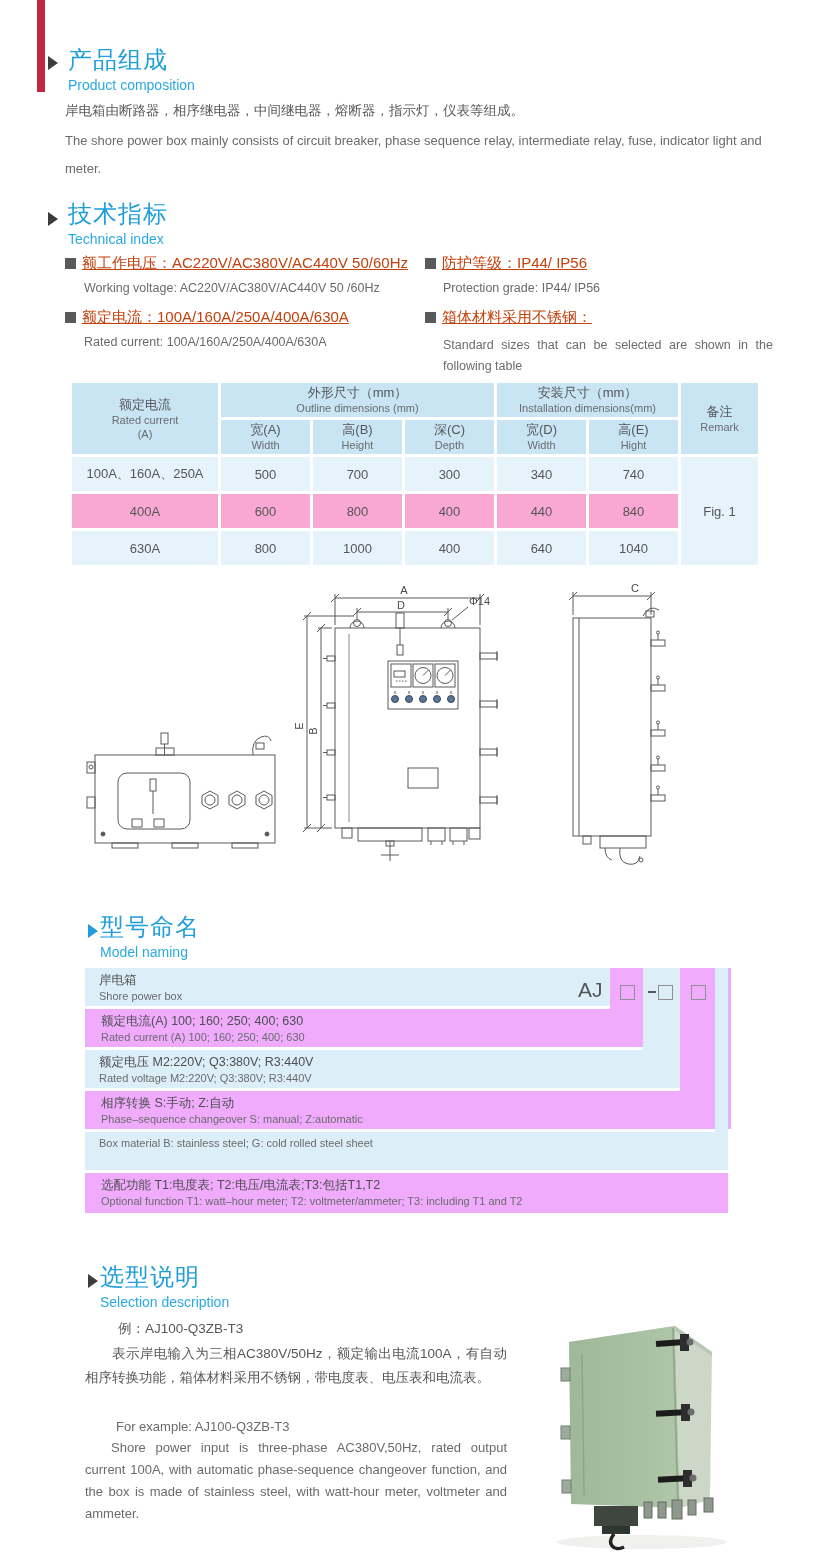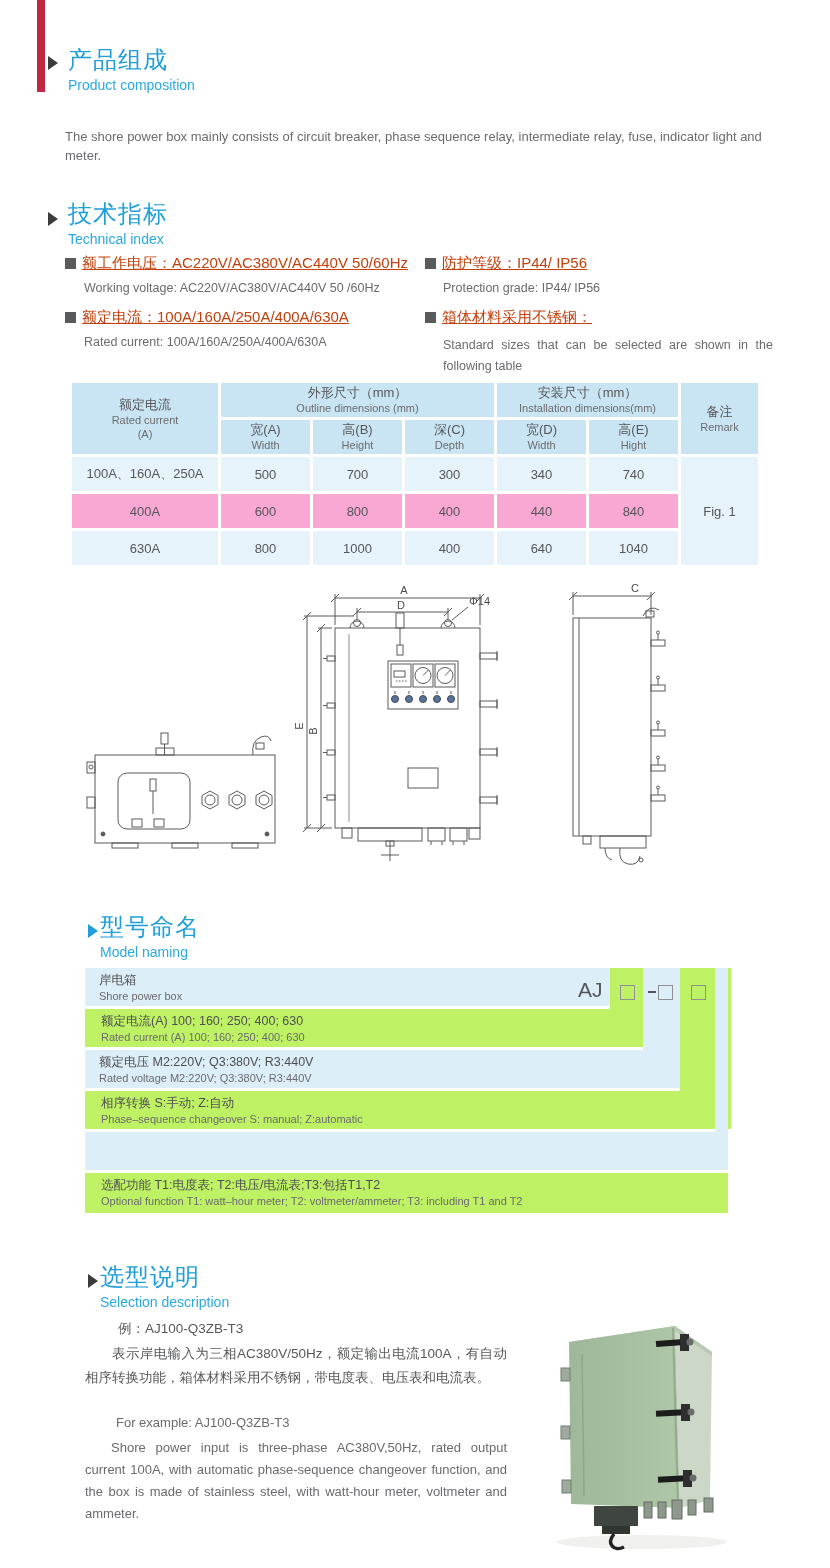--- a/index.html
+++ b/index.html
@@ -6,39 +6,39 @@
   .page{position:relative;width:830px;height:1568px;background:#ffffff;overflow:hidden;
         font-family:"Liberation Sans","DejaVu Sans",sans-serif;color:#57585a;}
   .abs{position:absolute;}
   
   .tri{width:0;height:0;border-top:7px solid transparent;border-bottom:7px solid transparent;
        border-left:10px solid #3c3c3e;display:inline-block;}
   .tri.blue{border-left-color:#1f9ed9;}
   .h-zh{font-size:24px;color:#1f9ed9;letter-spacing:1px;line-height:28px;}
   .h-en{font-size:14px;color:#2aa9e0;margin-top:3px;}
   .p-zh{font-size:13.5px;color:#57585a;line-height:22px;}
-  .p-en{font-size:13px;color:#6a6b6e;line-height:19px;}
+  .p-en{font-size:13px;color:#6a6b6e;line-height:28px;}
   
   .sq{display:inline-block;width:11px;height:11px;background:#595a5c;margin-right:6px;vertical-align:-1px;}
   .bullet-zh{font-size:15px;color:#c2410c;text-decoration:underline;}
   .bullet-en{font-size:12.5px;color:#6a6b6e;}
   
   table.dim{border-collapse:separate;border-spacing:3px;table-layout:fixed;width:692px;background:#ffffff;}
   table.dim td{text-align:center;vertical-align:middle;padding:2px 1px;}
   .th{background:#c9e5f4;}
   .cell-a{background:#e6f3fb;}
   .cell-b{background:#f9a8d4;}
   .t-zh{font-size:13px;color:#55565a;line-height:16px;display:block;}
   .t-en{font-size:11px;color:#6a6b6e;line-height:14px;display:block;}
   .t-val{font-size:13px;color:#55565a;}
   
   .ladder{position:absolute;left:85px;top:968px;width:643px;height:245px;}
   .lrow{position:absolute;left:0;padding:4px 0 0 14px;box-sizing:border-box;height:38px;overflow:hidden;}
   .lblue{background:#dceef8;}
-  .lgrey{background:#bef264;padding-left:16px;}
+  .lgrey{background:#f0abfc;padding-left:16px;}
   .l-zh{font-size:12.5px;color:#4e4f51;line-height:17px;display:block;}
   .l-en{font-size:11px;color:#6a6b6e;line-height:15px;display:block;}
   .lcol{position:absolute;top:0;}
   .code{position:absolute;font-size:21px;color:#55565a;}
   .code-sq{display:inline-block;width:13px;height:13px;border:1px solid #8f9093;background:transparent;vertical-align:middle;}
   .code-dash{display:inline-block;width:8px;height:2px;background:#55565a;vertical-align:middle;margin-right:2px;}
   
   .sel-body{font-size:13.5px;color:#57585a;line-height:24px;text-align:justify;}
   .sel-body-en{font-size:13px;color:#6a6b6e;line-height:22px;text-align:justify;}
   svg text{font-family:"Liberation Sans","DejaVu Sans",sans-serif;}
@@ -48,20 +48,21 @@
 
 <div class="page">
 
   <div class="abs" style="left:37px;top:0;width:8px;height:92px;background:#c22742;"></div>
 
   <span class="tri abs" style="left:48px;top:56px;"></span>
   <div class="abs" style="left:68px;top:46px;">
     <div class="h-zh">产品组成</div>
     <div class="h-en">Product  composition</div>
   </div>
+  <div class="abs p-zh" style="left:65px;top:100px;width:710px;">岸电箱由断路器，相序继电器，中间继电器，熔断器，指示灯，仪表等组成。</div>
   <div class="abs p-en" style="left:65px;top:127px;width:730px;">The shore power box mainly consists of circuit breaker, phase sequence relay, intermediate relay, fuse, indicator light and meter.</div>
 
   <span class="tri abs" style="left:48px;top:212px;"></span>
   <div class="abs" style="left:68px;top:200px;">
     <div class="h-zh">技术指标</div>
     <div class="h-en">Technical index</div>
   </div>
 
   <div class="abs bullet-zh" style="left:65px;top:254px;">
     <span class="sq"></span><span>额工作电压：AC220V/AC380V/AC440V  50/60Hz</span>
@@ -364,20 +365,21 @@
     </div>
     <div class="lrow lblue" style="top:82px;width:595px;">
       <span class="l-zh">额定电压   M2:220V;  Q3:380V;  R3:440V</span>
       <span class="l-en">Rated voltage  M2:220V;  Q3:380V;  R3:440V</span>
     </div>
     <div class="lrow lgrey" style="top:123px;width:630px;">
       <span class="l-zh">相序转换  S:手动; Z:自动</span>
       <span class="l-en">Phase–sequence changeover  S: manual;  Z:automatic</span>
     </div>
     <div class="lrow lblue" style="top:164px;width:643px;">
+      <span class="l-en">Box material   B: stainless steel; G: cold rolled steel sheet</span>
     </div>
     <div class="lrow lgrey" style="top:205px;width:643px;height:40px;">
       <span class="l-zh">选配功能      T1:电度表;  T2:电压/电流表;T3:包括T1,T2</span>
       <span class="l-en">Optional function  T1: watt–hour meter; T2: voltmeter/ammeter; T3: including T1 and T2</span>
     </div>
 
     <div class="code" style="left:493px;top:10px;">AJ</div>
     <div class="code" style="left:535px;top:11px;"><span class="code-sq"></span></div>
     <div class="code" style="left:563px;top:11px;"><span class="code-dash"></span><span class="code-sq"></span></div>
     <div class="code" style="left:606px;top:11px;"><span class="code-sq"></span></div>

